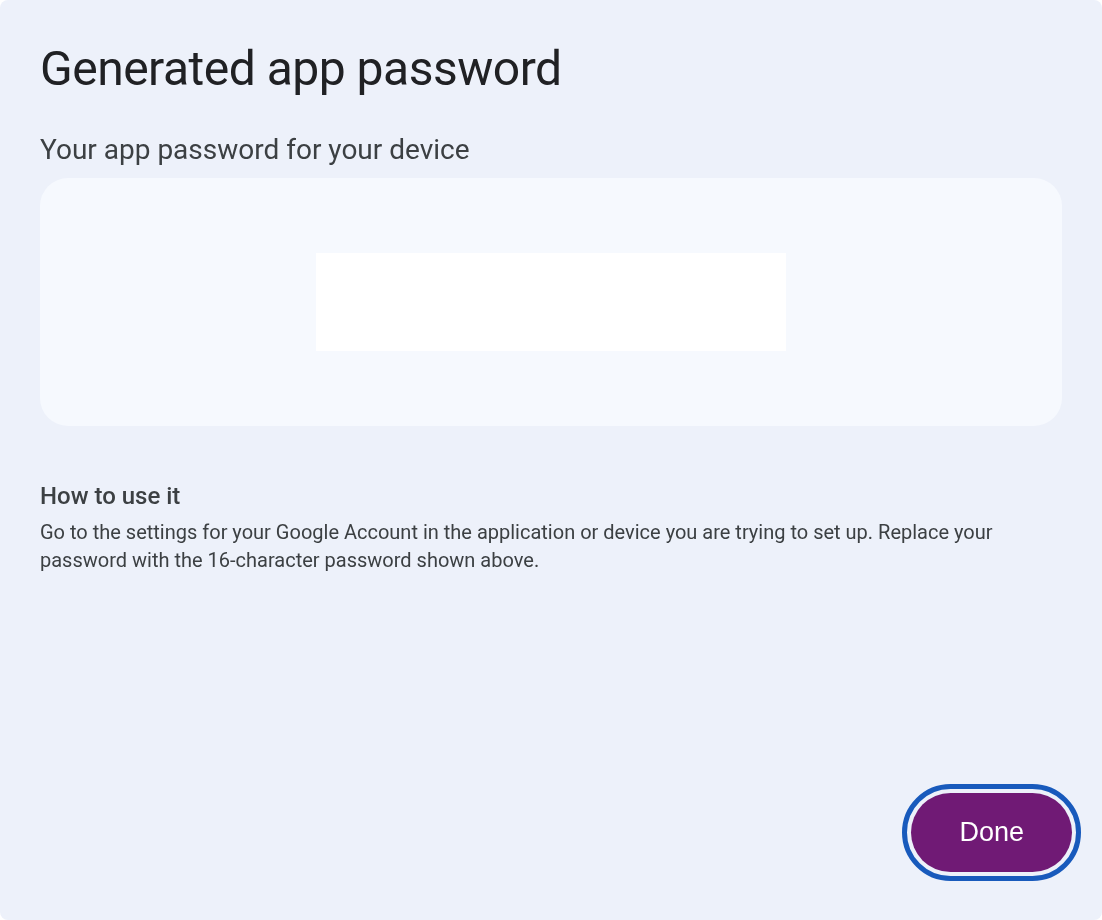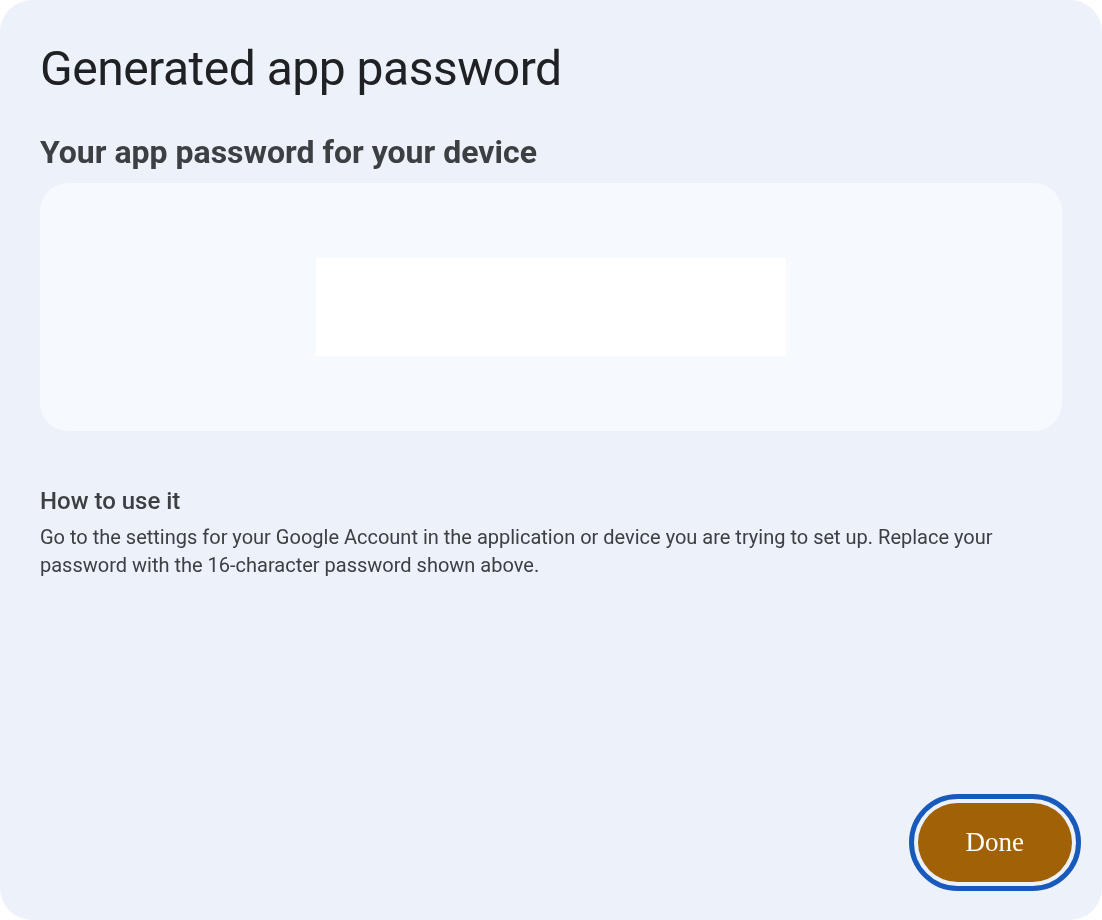--- a/index.html
+++ b/index.html
@@ -9,36 +9,36 @@
     }
     body {
       font-family: 'Google Sans', -apple-system, BlinkMacSystemFont, 'Segoe UI', Roboto, Arial, sans-serif;
       background: #fff;
       width: 1102px;
       height: 920px;
       overflow: hidden;
     }
     .dialog {
       background: #edf1fa;
-      border-radius: 32px;
+      border-radius: 8px;
       width: 1102px;
       height: 920px;
       padding: 40px;
       position: relative;
     }
     .title {
       font-size: 48px;
       font-weight: 400;
       color: #202124;
       margin-bottom: 36px;
       letter-spacing: -0.5px;
     }
     .subtitle {
-      font-size: 32px;
-      font-weight: 700;
+      font-size: 28px;
+      font-weight: 400;
       color: #3c4043;
       margin-bottom: 12px;
     }
     .password-container {
       background: #f6f9fe;
       border-radius: 28px;
       width: 100%;
       height: 248px;
       display: flex;
       align-items: center;
@@ -60,30 +60,30 @@
       font-size: 20px;
       font-weight: 400;
       color: #3c4043;
       line-height: 1.4;
     }
     .description p {
       margin-bottom: 0;
     }
     .done-button {
       position: absolute;
-      bottom: 38px;
+      bottom: 48px;
       right: 30px;
-      background: #a16207;
+      background: #701a75;
       color: #ffffff;
       border: none;
       border-radius: 52px;
       padding: 24px 48px;
       font-size: 27px;
       font-weight: 500;
-      font-family: Liberation Serif, serif;
+      font-family: Liberation Sans, sans-serif;
       cursor: pointer;
       outline: 5px solid #185abc;
       outline-offset: 4px;
     }
   </style>
 </head>
 <body>
 
 <div class="dialog">
   <h1 class="title">Generated app password</h1>

